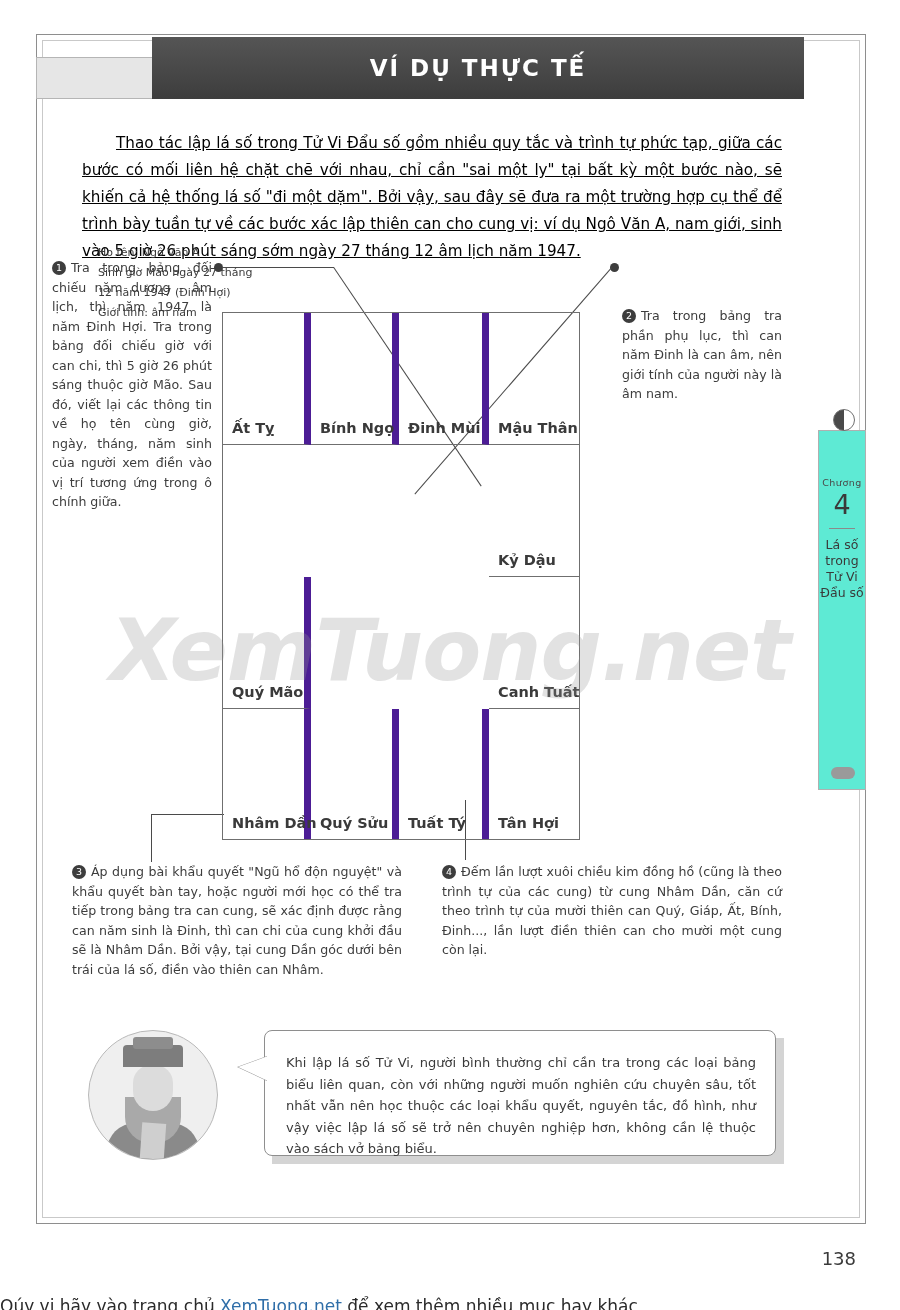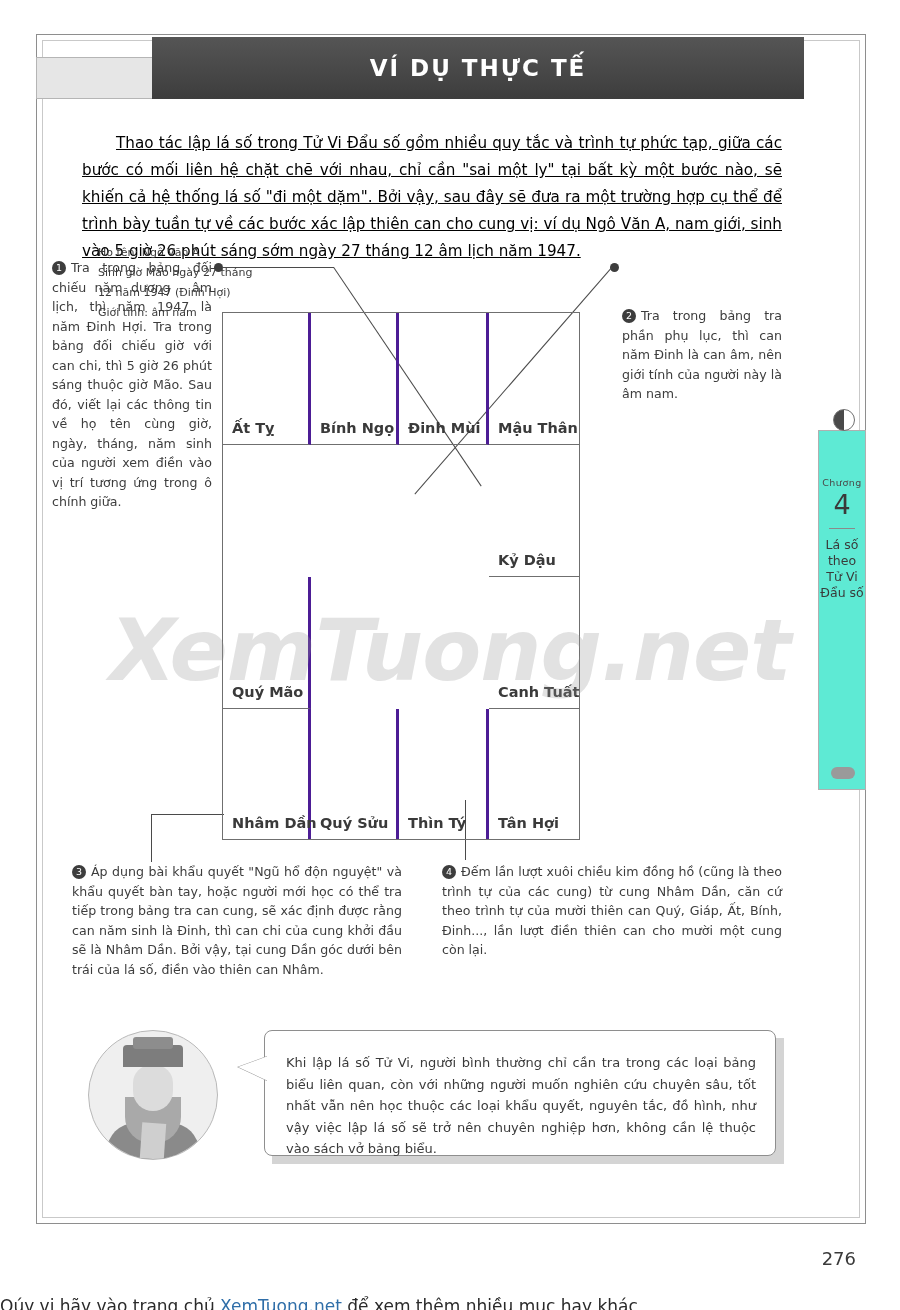--- a/index.html
+++ b/index.html
@@ -138,21 +138,21 @@
     left: 222px;
     top: 312px;
     width: 358px;
     height: 528px;
     border: 1px solid #6f6f6f;
     box-sizing: border-box;
   }
   .cell {
     position: absolute;
     box-sizing: border-box;
-    border-right: 3px solid #4c1d95;
+    border-right: 7px solid #4c1d95;
     border-bottom: 1px solid #6f6f6f;
   }
   .cell-label {
     position: absolute;
     left: 9px;
     bottom: 8px;
     font-size: 14.5px;
     font-weight: bold;
     color: #3a3a3a;
     white-space: nowrap;
@@ -419,56 +419,56 @@
       <span class="cell-label">Canh Tuất</span>
     </div>
 
     <div class="cell" style="left:0; top:396px; width:88px; height:130px; border-bottom:none;">
       <span class="cell-label">Nhâm Dần</span>
     </div>
     <div class="cell" style="left:88px; top:396px; width:88px; height:130px; border-bottom:none;">
       <span class="cell-label">Quý Sửu</span>
     </div>
     <div class="cell" style="left:176px; top:396px; width:90px; height:130px; border-bottom:none;">
-      <span class="cell-label">Thìn Tý</span>
+      <span class="cell-label">Tuất Tý</span>
     </div>
     <div class="cell" style="left:266px; top:396px; width:90px; height:130px; border-right:none; border-bottom:none;">
       <span class="cell-label">Tân Hợi</span>
     </div>
   </div>
 
   <div class="center-text">
     <div>Họ tên: Ngô Văn A</div>
     <div>Sinh giờ Mão ngày 27 tháng</div>
     <div>12 năm 1947 (Đinh Hợi)</div>
     <div>Giới tính: âm nam</div>
   </div>
 
   <div class="watermark">XemTuong.net</div>
 
   <div class="side-tab">
     <div class="yinyang"></div>
     <div class="side-chapter-word">Chương</div>
     <div class="side-chapter-num">4</div>
     <div class="side-rule"></div>
-    <div class="side-title">Lá số theo Tử Vi Đẩu số</div>
+    <div class="side-title">Lá số trong Tử Vi Đẩu số</div>
     <div class="side-ornament"></div>
   </div>
 
   <div class="bubble-shadow"></div>
   <div class="bubble"></div>
   <div class="bubble-tail"></div>
   <div class="bubble-text">Khi lập lá số Tử Vi, người bình thường chỉ cần tra trong các loại bảng biểu liên quan, còn với những người muốn nghiên cứu chuyên sâu, tốt nhất vẫn nên học thuộc các loại khẩu quyết, nguyên tắc, đồ hình, như vậy việc lập lá số sẽ trở nên chuyên nghiệp hơn, không cần lệ thuộc vào sách vở bảng biểu.</div>
 
   <div class="portrait">
     <div class="p-body"></div>
     <div class="p-beard"></div>
     <div class="p-face"></div>
     <div class="p-hat"></div>
     <div class="p-hat-top"></div>
     <div class="p-collar"></div>
   </div>
 
-  <div class="folio">276</div>
+  <div class="folio">138</div>
 
   <div class="footer"><span>Qúy vị hãy vào trang chủ </span><span class="brand">XemTuong.net</span><span> để xem thêm nhiều mục hay khác</span></div>
 
 </div>
 
 </body></html>

